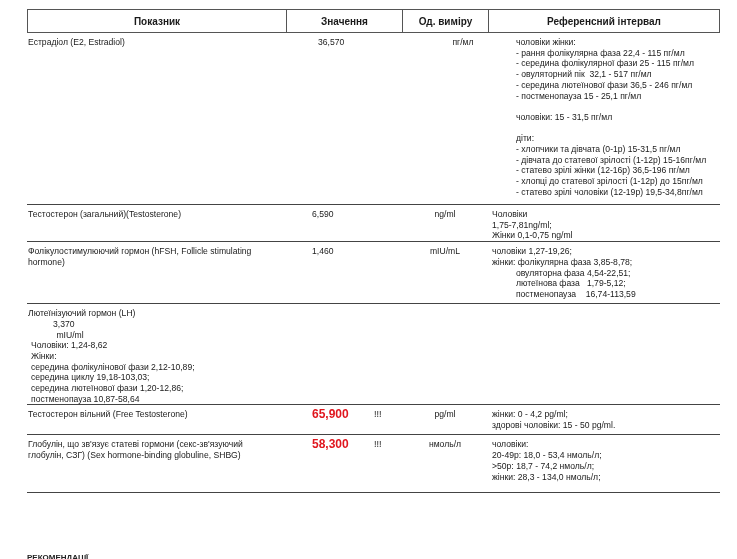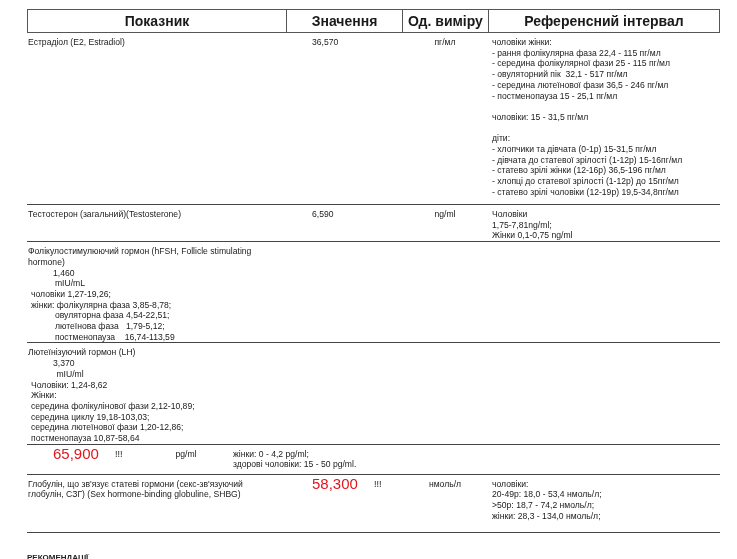--- a/index.html
+++ b/index.html
@@ -3,35 +3,35 @@
   <meta charset="utf-8">
   <style>
     html, body { margin: 0; padding: 0; background: #ffffff; }
     body {
       width: 737px; height: 559px; overflow: hidden; position: relative;
       font-family: "Liberation Sans", sans-serif; color: #1a1a1a;
     }
     .tbl { position: absolute; left: 27px; top: 9px; width: 693px; }
     .hdr {
       display: flex; height: 24px; border: 1px solid #555; box-sizing: border-box;
-      font-weight: bold; font-size: 14px; align-items: flex-end;
+      font-weight: bold; font-size: 10px; align-items: flex-end;
     }
     .hdr > div { height: 100%; display: flex; align-items: center; justify-content: center; box-sizing: border-box; }
     .hdr .c1 { width: 259px; border-right: 1px solid #555; }
     .hdr .c2 { width: 116px; border-right: 1px solid #555; }
     .hdr .c3 { width: 86px; border-right: 1px solid #555; }
     .hdr .c4 { flex: 1; }
     .row {
       display: flex; font-size: 8.6px; line-height: 10.7px;
       border-bottom: 1.5px solid #444; box-sizing: border-box;
       padding-top: 4px;
     }
     .row .name { width: 259px; padding-left: 1px; box-sizing: border-box; padding-right: 20px; }
     .row .val { width: 62px; padding-left: 26px; box-sizing: content-box; }
-    .row .val.flag { color: #e0161e; font-weight: normal; font-size: 15px; }
+    .row .val.flag { color: #e0161e; font-weight: bold; font-size: 12px; }
     .row .mark { width: 28px; font-size: 9px; }
     .row .unit { width: 86px; text-align: center; }
     .row .ref { flex: 1; padding-left: 4px; }
     .ref-line { white-space: pre; }
     .ref-blank { height: 10.7px; }
     .footer {
       position: absolute; left: 27px; top: 553px; font-size: 8px; font-weight: bold;
       white-space: nowrap; color: #222;
     }
   </style>
@@ -39,21 +39,21 @@
 <body>
 
 <div class="tbl">
   <div class="hdr">
     <div class="c1">Показник</div>
     <div class="c2">Значення</div>
     <div class="c3">Од. виміру</div>
     <div class="c4">Референсний інтервал</div>
   </div>
   <div id="rows">
-      <div class="row" style="min-height: 172px;">
+      <div class="row" style="min-height: 172px; gap: 6px;">
         <div class="name">Естрадіол (E2, Estradiol)</div>
         <div class="val">36,570</div>
         <div class="mark"></div>
         <div class="unit">пг/мл</div>
         <div class="ref">
           <div class="ref-line">чоловіки жінки:</div>
           <div class="ref-line">- рання фолікулярна фаза 22,4 - 115 пг/мл</div>
           <div class="ref-line">- середина фолікулярної фази 25 - 115 пг/мл</div>
           <div class="ref-line">- овуляторний пік  32,1 - 517 пг/мл</div>
           <div class="ref-line">- середина лютеїнової фази 36,5 - 246 пг/мл</div>
@@ -73,21 +73,21 @@
         <div class="name">Тестостерон (загальний)(Testosterone)</div>
         <div class="val">6,590</div>
         <div class="mark"></div>
         <div class="unit">ng/ml</div>
         <div class="ref">
           <div class="ref-line">Чоловіки</div>
           <div class="ref-line">1,75-7,81ng/ml;</div>
           <div class="ref-line">Жінки 0,1-0,75 ng/ml</div>
         </div>
       </div>
-      <div class="row" style="min-height: 62px; flex-direction: column;">
+      <div class="row" style="min-height: 62px;">
         <div class="name">Фолікулостимулюючий гормон (hFSH, Follicle stimulating hormone)</div>
         <div class="val">1,460</div>
         <div class="mark"></div>
         <div class="unit">mIU/mL</div>
         <div class="ref">
           <div class="ref-line">чоловіки 1,27-19,26;</div>
           <div class="ref-line">жінки: фолікулярна фаза 3,85-8,78;</div>
           <div class="ref-line">          овуляторна фаза 4,54-22,51;</div>
           <div class="ref-line">          лютеїнова фаза   1,79-5,12;</div>
           <div class="ref-line">          постменопауза    16,74-113,59</div>
@@ -101,20 +101,21 @@
         <div class="ref">
           <div class="ref-line">Чоловіки: 1,24-8,62</div>
           <div class="ref-line">Жінки:</div>
           <div class="ref-line">середина фолікулінової фази 2,12-10,89;</div>
           <div class="ref-line">середина циклу 19,18-103,03;</div>
           <div class="ref-line">середина лютеїнової фази 1,20-12,86;</div>
           <div class="ref-line">постменопауза 10,87-58,64</div>
         </div>
       </div>
       <div class="row" style="min-height: 30px;">
+        <div class="name">Тестостерон вільний (Free Testosterone)</div>
         <div class="val flag">65,900</div>
         <div class="mark">!!!</div>
         <div class="unit">pg/ml</div>
         <div class="ref">
           <div class="ref-line">жінки: 0 - 4,2 pg/ml;</div>
           <div class="ref-line">здорові чоловіки: 15 - 50 pg/ml.</div>
         </div>
       </div>
       <div class="row" style="padding-bottom: 10px;">
         <div class="name">Глобулін, що зв'язує статеві гормони (секс-зв'язуючий глобулін, СЗГ) (Sex hormone-binding globuline, SHBG)</div>

